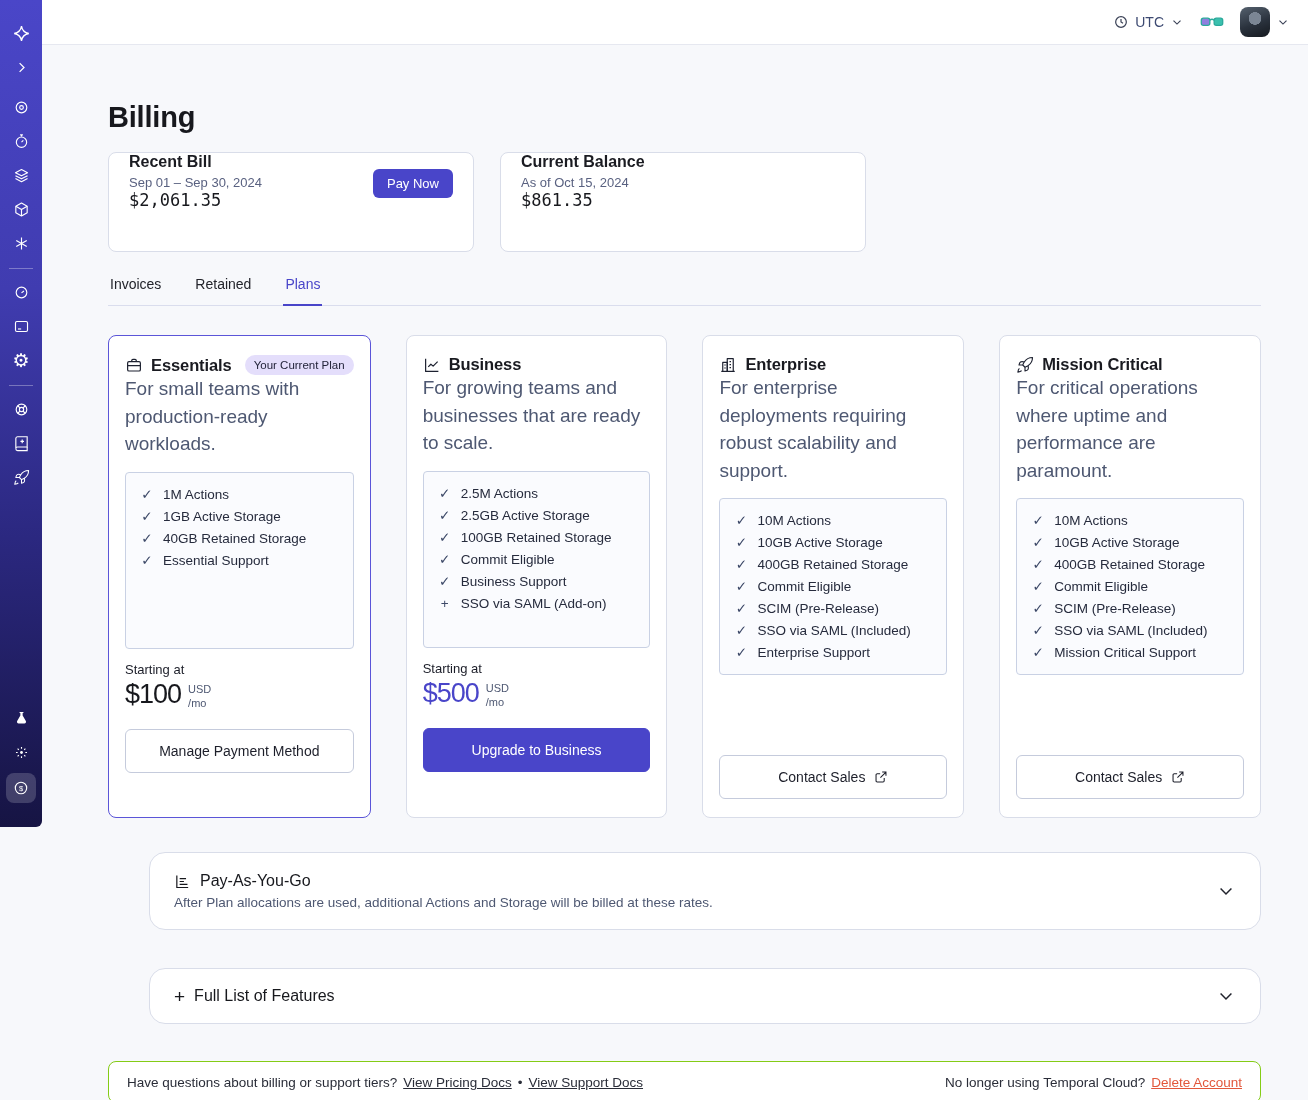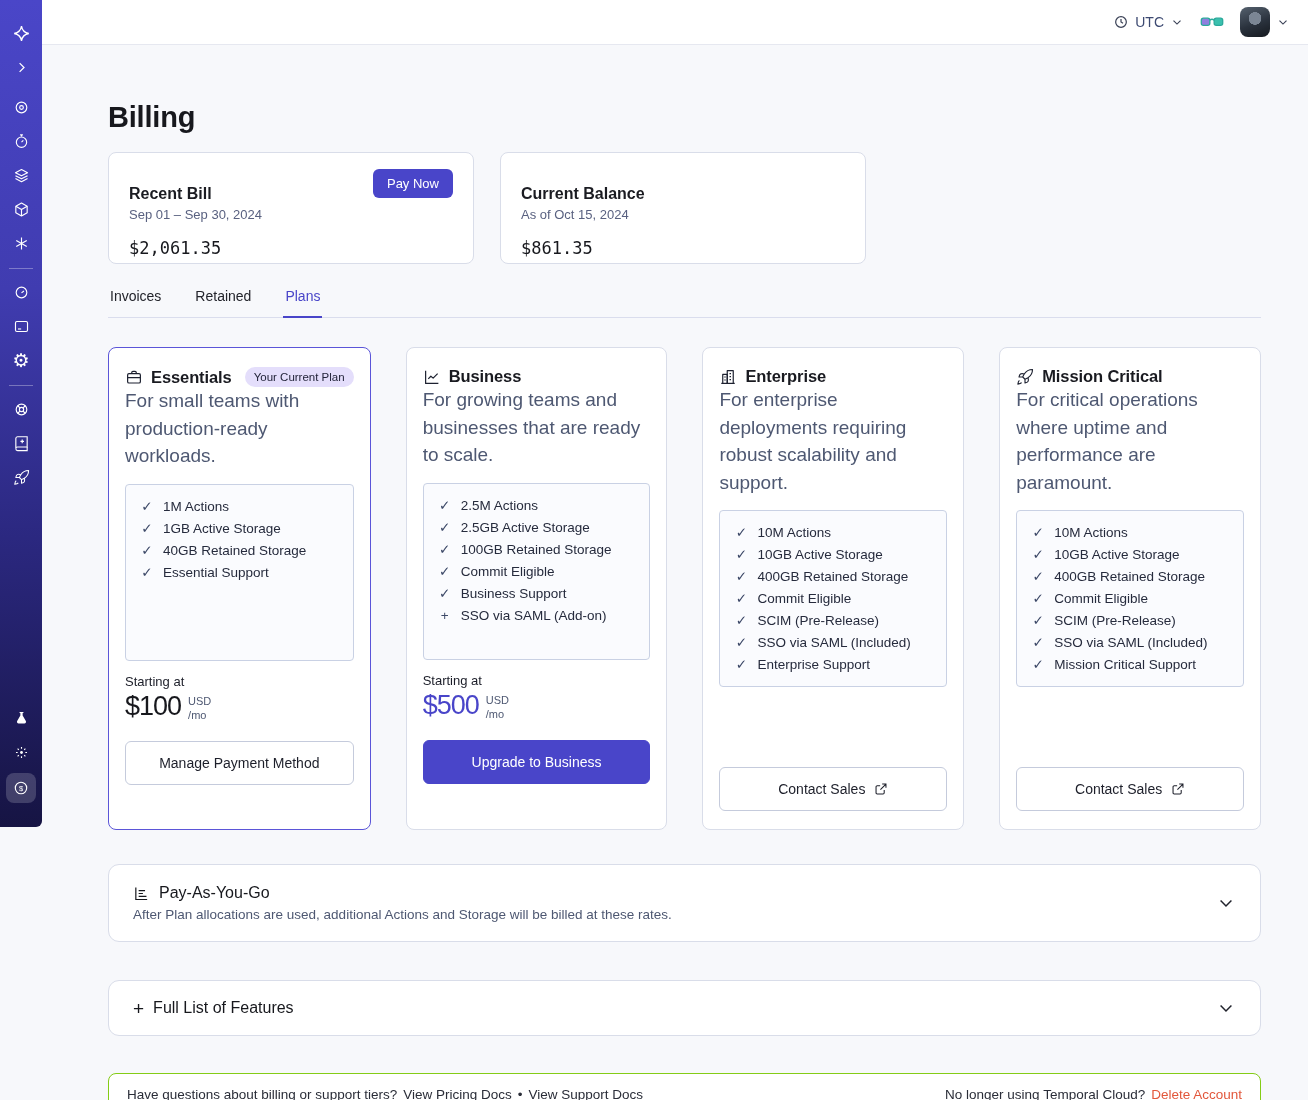--- a/index.html
+++ b/index.html
@@ -40,25 +40,25 @@
       radial-gradient(circle at 50% 38%, #7b8694 0 26%, transparent 27%),
       linear-gradient(160deg,#55616e 0%, #2a323d 55%, #15191f 100%);
   }
   .hdr-chevron { color:#3A4156; display:flex; }
 
   
   .main { position:absolute; left:42px; top:45px; right:0; padding:56px 47px 0 66px; }
   h1.page-title { font-size:29px; font-weight:700; color:#17181D; letter-spacing:-.2px; margin-bottom:18px; }
 
   .summary-row { display:flex; gap:26px; margin-bottom:24px; }
-  .sum-card { width:366px; height:112px; background:#fff; border:1px solid #D9DDE9;
-    border-radius:8px; padding:32px 20px; position:relative; }
+  .sum-card { width:366px; height:100px; background:#fff; border:1px solid #D9DDE9;
+    border-radius:8px; padding:0 20px; position:relative; }
   .sum-title { font-size:16px; font-weight:700; color:#1B1C22; }
   .sum-sub { font-size:13px; color:#596180; margin-top:4px; }
-  .sum-amount { font-family:"DejaVu Sans Mono", monospace; font-size:17px; color:#17181D; margin-top:16px; }
+  .sum-amount { font-family:"DejaVu Sans Mono", monospace; font-size:17px; color:#17181D; margin-top:0; }
   .pay-now { position:absolute; top:16px; right:20px; background:#4945C9; color:#fff; border:none;
     font-size:13px; font-weight:500; padding:7px 14px; border-radius:6px; font-family:inherit; }
 
   .tabs { display:flex; gap:30px; border-bottom:1px solid #DADDED; }
   .tab { font-size:14px; color:#23242B; padding:0 2px 13px; position:relative; }
   .tab.active { color:#4945C9; font-weight:500; }
   .tab.active::after { content:""; position:absolute; left:0; right:0; bottom:-1px; height:2px; background:#4945C9; }
 
   
   .plans { display:grid; grid-template-columns:repeat(4,1fr); gap:35px; margin-top:29px; }
@@ -80,22 +80,22 @@
   .price-row { display:flex; gap:7px; margin-top:3px; align-items:flex-start; }
   .price { font-family:Liberation Sans, sans-serif; font-size:27px; line-height:1.1; color:#17181D; letter-spacing:-1px; }
   .price.accent { color:#4945C9; }
   .price-unit { display:flex; flex-direction:column; font-size:11px; line-height:1.3; color:#4E5872; padding-top:2px; }
   .plan-btn { height:44px; width:100%; border-radius:6px; font-size:14px; font-weight:500;
     display:flex; align-items:center; justify-content:center; gap:9px; font-family:inherit; }
   .plan-btn.outline { background:#fff; border:1px solid #C5CBDC; color:#1D1F2A; }
   .plan-btn.primary { background:#4945C9; border:1px solid #4945C9; color:#fff; }
 
   
-  .panel { background:#fff; border:1px solid #D9DDE9; border-radius:11px;
-    display:flex; align-items:center; justify-content:space-between; padding:6px 24px; }
+  .panel { background:#fff; border:1px solid #D9DDE9; border-radius:16px;
+    display:flex; align-items:center; justify-content:space-between; padding:6px 24px;margin-left:41px; }
   .panel.payg { margin-top:34px; min-height:78px; }
   .panel.features { margin-top:38px; min-height:56px; padding-top:0; padding-bottom:0; }
   .panel-title-row { display:flex; align-items:center; gap:9px; font-size:16px; font-weight:500; color:#17181D; }
   .panel-desc { font-size:13.5px; color:#4E5872; margin-top:5px; }
   .panel-chevron { color:#20222C; display:flex; flex:none; }
   .plus-glyph { font-size:19px; font-weight:400; color:#17181D; line-height:1; }
 
   
   .footnote { margin-top:37px; background:#fff; border:1px solid #84cc16; border-radius:8px;
     height:42px; display:flex; align-items:center; justify-content:space-between;

